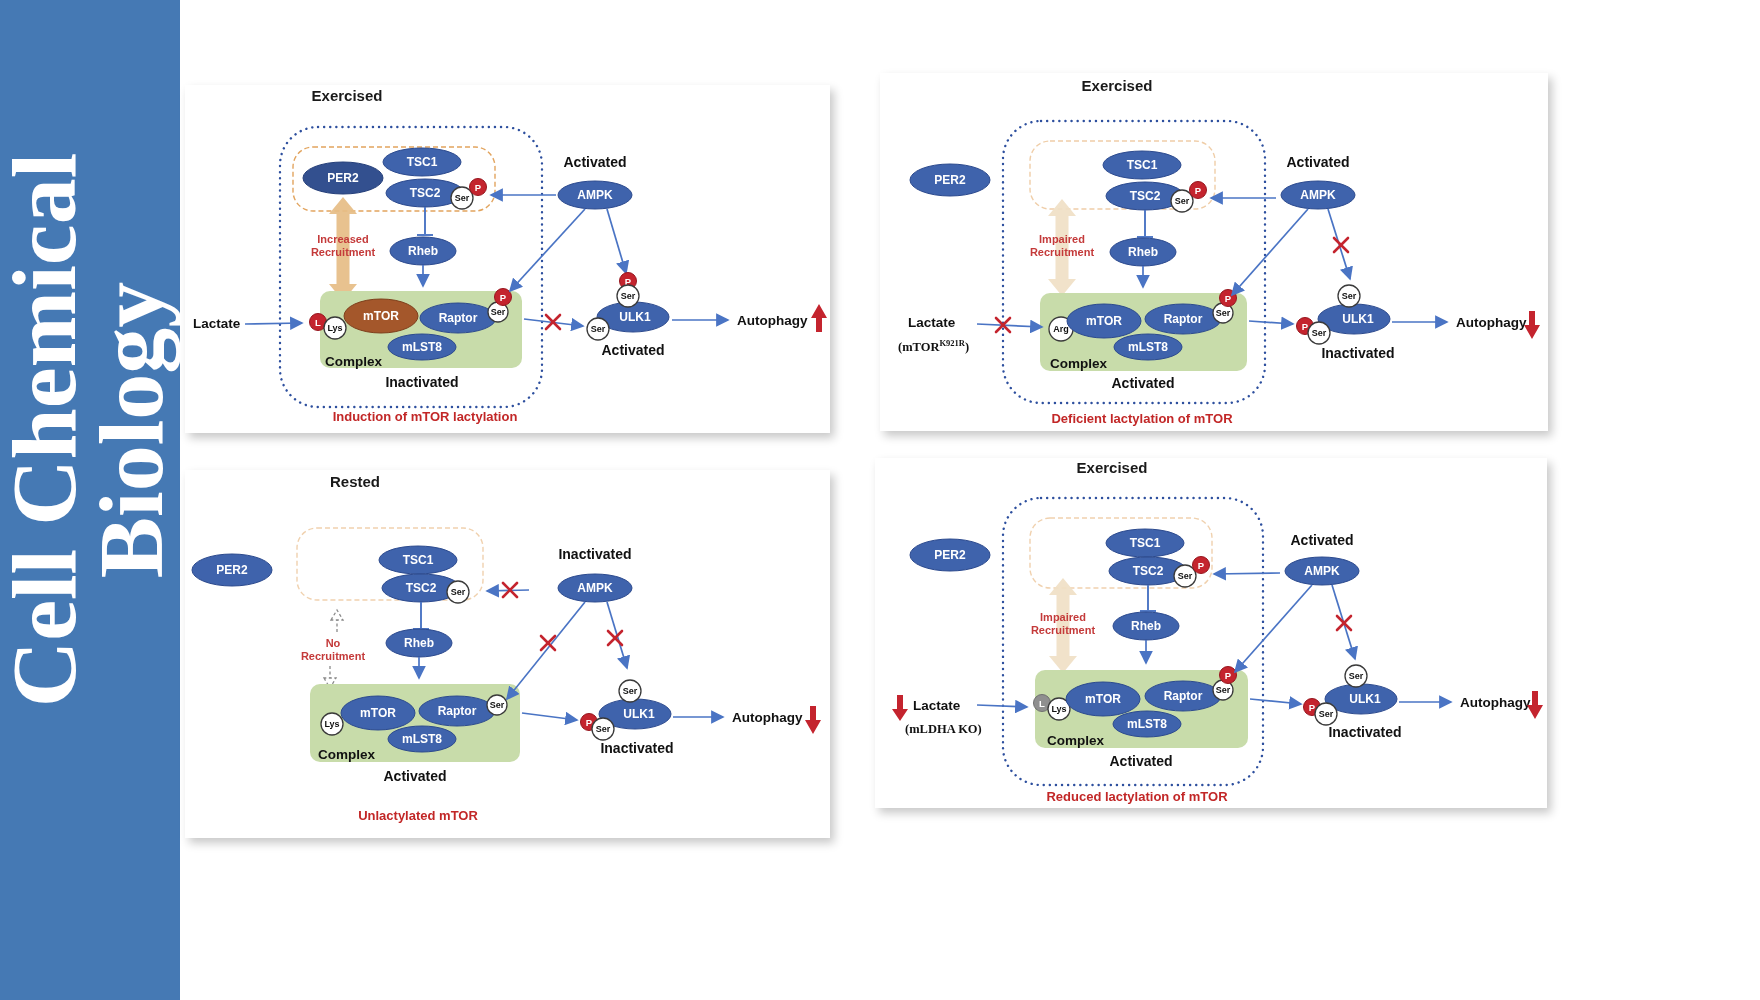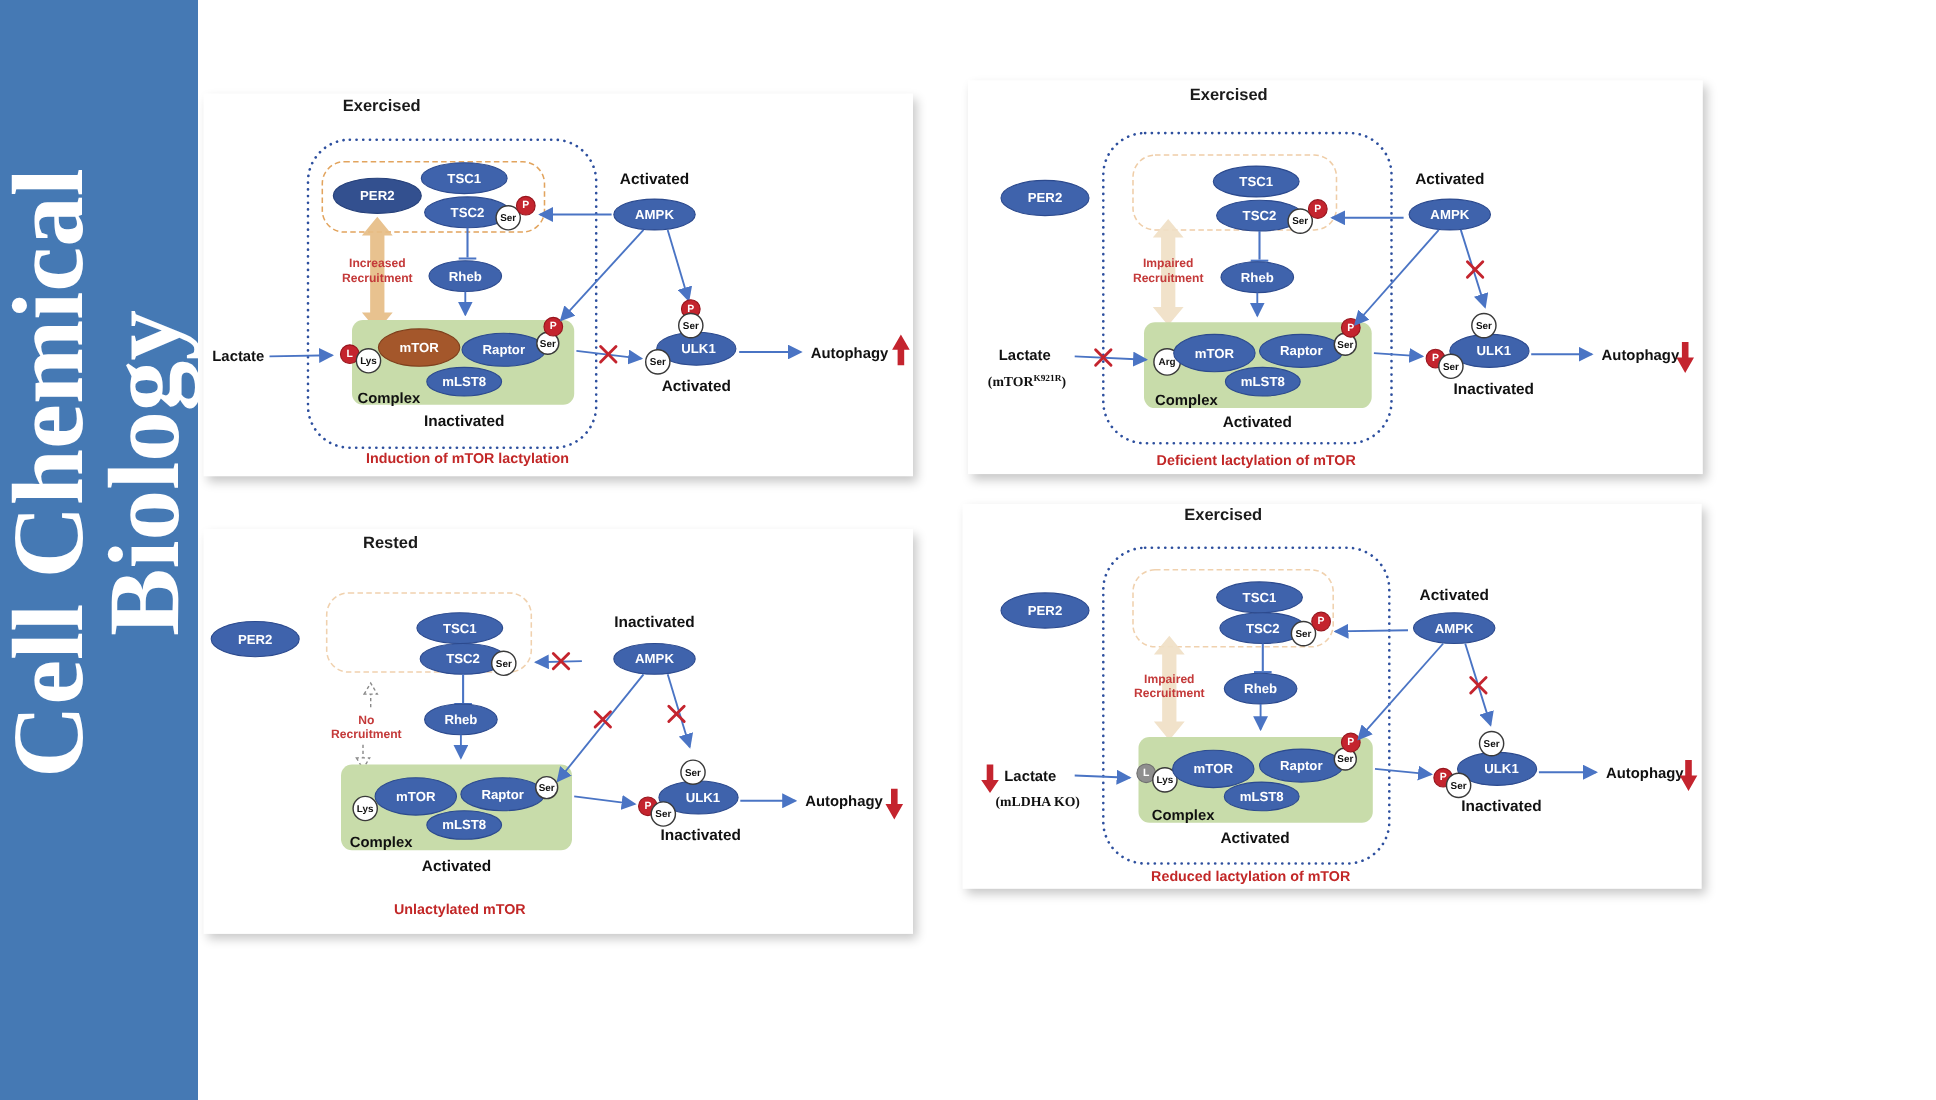--- a/index.html
+++ b/index.html
@@ -7,21 +7,21 @@
               font-family:"Liberation Sans", sans-serif; position:relative; }
   .sidebar { position:absolute; left:0; top:0; width:180px; height:1000px; background:#4579b4; }
   .sidebar-title { position:absolute; left:88px; top:430px;
                    transform:translate(-50%,-50%) rotate(-90deg);
                    width:max-content; text-align:center; color:#ffffff;
                    font-family:"Liberation Serif", serif; font-weight:bold;
                    font-size:92px; line-height:0.95; white-space:nowrap; }
   .panel { position:absolute; background:#ffffff; box-shadow:4px 5px 9px rgba(0,0,0,.22); }
   #panel1 { left:185px; top:85px;  width:645px; height:348px; }
   #panel2 { left:880px; top:73px;  width:668px; height:358px; }
-  #panel3 { left:185px; top:481px; width:645px; height:368px; }
+  #panel3 { left:185px; top:470px; width:645px; height:368px; }
   #panel4 { left:875px; top:458px; width:672px; height:350px; }
   .panel svg { display:block; width:100%; height:100%; }
 
   
   .ell      { fill:#3f63ac; stroke:#2c4a8e; stroke-width:1; }
   .ell-dark { fill:#33508f; stroke:#26407a; stroke-width:1; }
   .ell-brown{ fill:#a4572b; stroke:#7e3f1c; stroke-width:1; }
   .wcirc    { fill:#ffffff; stroke:#3a3a3a; stroke-width:1.3; }
   .badge    { fill:#c4242e; stroke:#97161e; stroke-width:1; }
   .badge-gray{ fill:#8f8f8f; stroke:#6f6f6f; stroke-width:1; }

